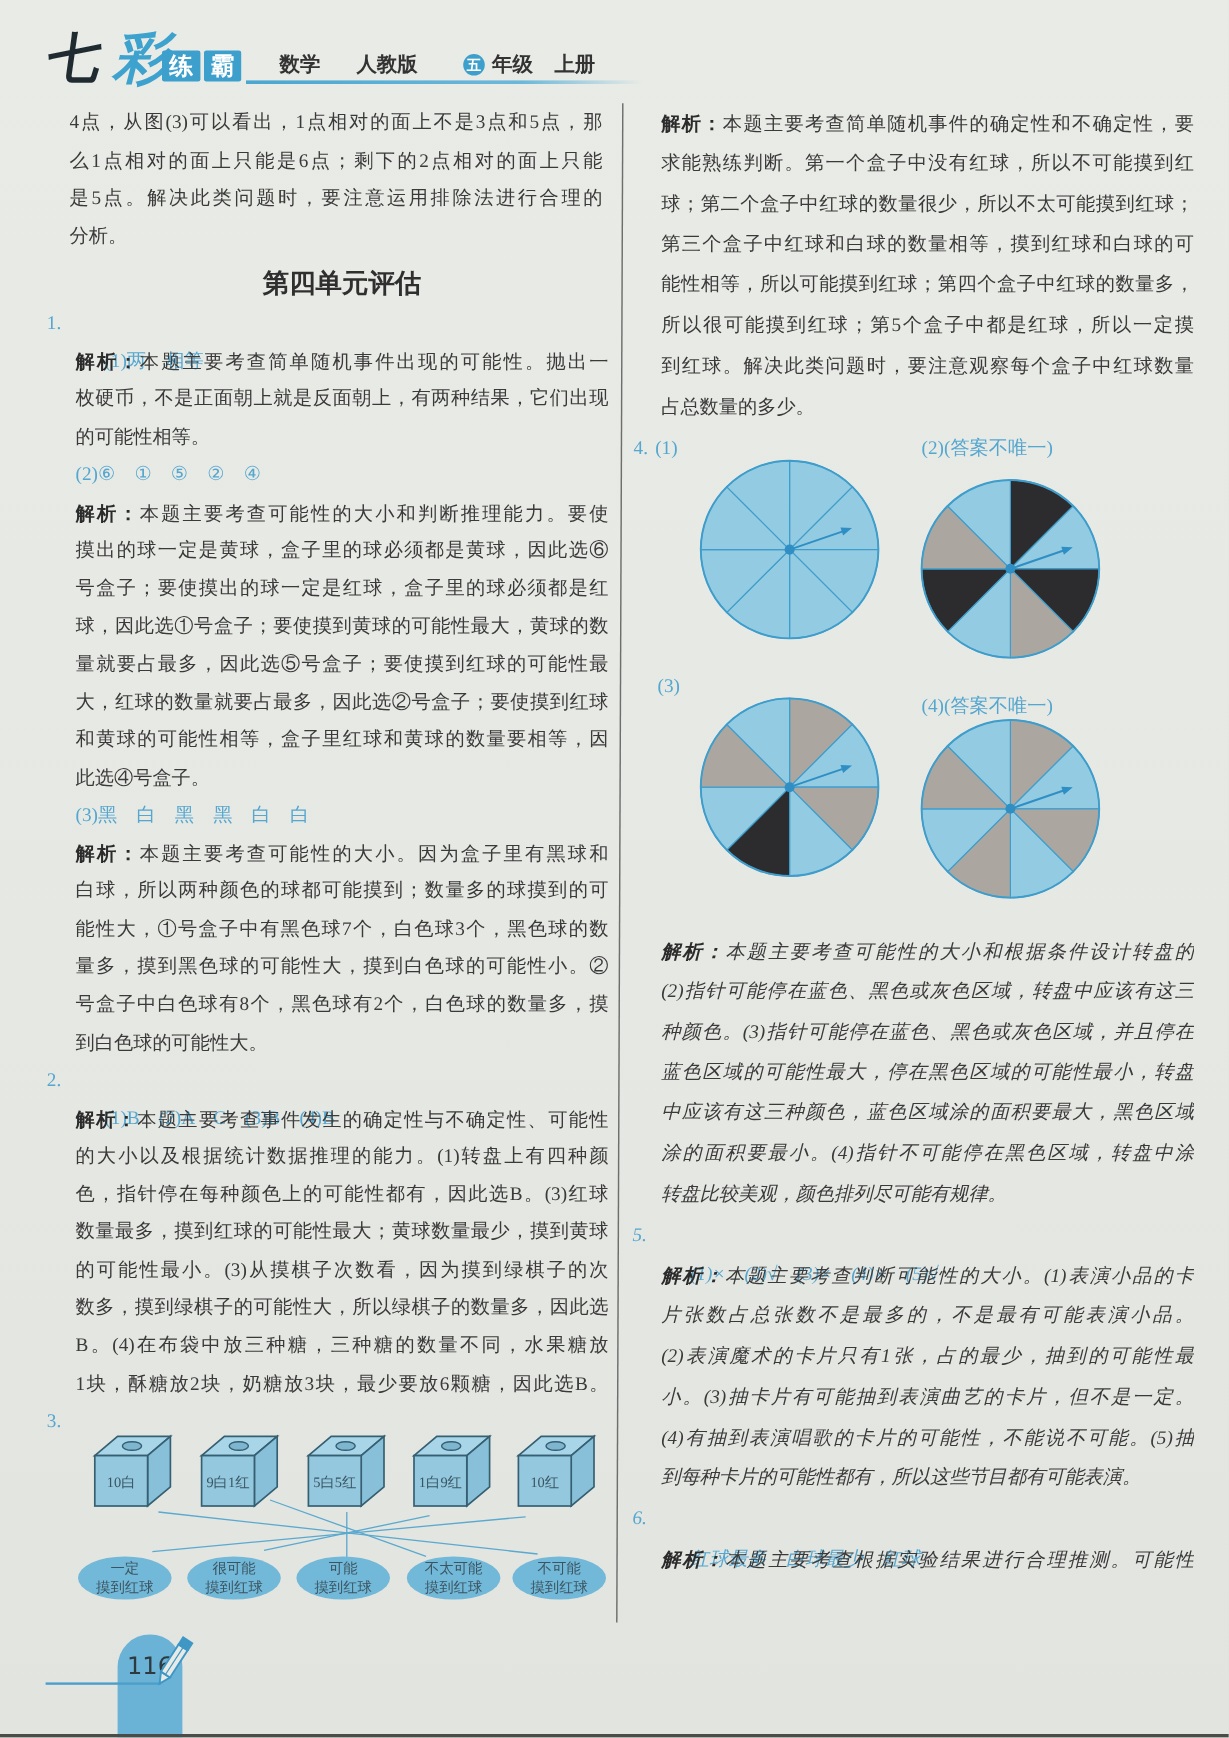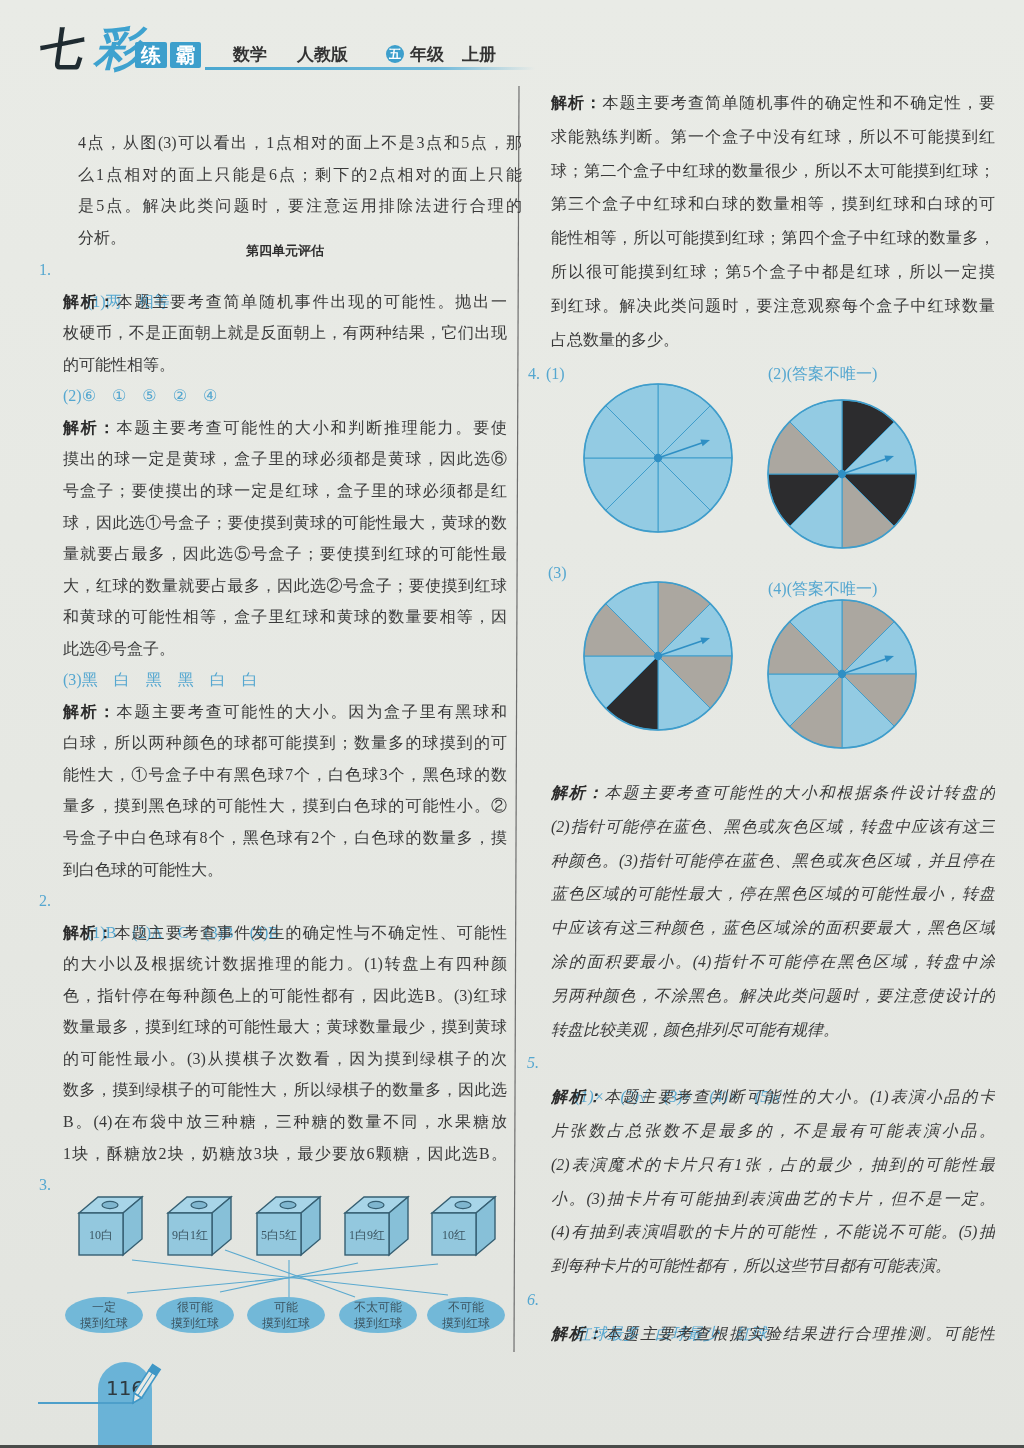--- a/index.html
+++ b/index.html
@@ -10,21 +10,21 @@
   .abs{position:absolute;}
   .block{position:absolute;}
   .line{position:relative;height:31.55px;line-height:31.55px;font-size:16px;overflow:hidden;word-break:break-all;}
   .rcol .line{height:33.8px;line-height:33.8px;}
   .j{text-align:justify;text-align-last:justify;}
   .lbl{font-family:"DejaVu Sans","Liberation Sans",sans-serif;font-weight:bold;color:#2b2b2b;}
   .ans{color:#55a7d0;overflow:visible;white-space:pre;}
   .qn{position:absolute;left:-24px;top:0;color:#55a7d0;}
   .hdr-txt{position:absolute;top:41px;height:26px;line-height:26px;font-family:"DejaVu Sans","Liberation Sans",sans-serif;font-weight:bold;font-size:17px;color:#333;}
   .logo-box{position:absolute;top:42px;height:26px;line-height:26px;background:#3d9fcc;color:#fff;text-align:center;font-family:"DejaVu Sans",sans-serif;font-weight:bold;font-size:20px;border-radius:2px;}
-  .title{position:absolute;left:63px;top:236px;width:444px;height:30px;line-height:30px;text-align:center;font-family:"DejaVu Sans","Liberation Sans",sans-serif;font-weight:bold;font-size:13px;color:#2f2f2f;}
+  .title{position:absolute;left:63px;top:222px;width:444px;height:30px;line-height:30px;text-align:center;font-family:"DejaVu Sans","Liberation Sans",sans-serif;font-weight:bold;font-size:22px;color:#2f2f2f;}
   .sublabel{position:absolute;height:34px;line-height:34px;font-size:16px;color:#55a7d0;white-space:pre;}
   svg text{font-family:"Liberation Serif","DejaVu Serif",serif;}
 </style>
 </head>
 <body>
 
 <div class="page">
 
   <div class="abs" style="left:38px;top:18px;width:170px;height:62px;">
     <span class="abs" style="left:2px;top:6px;font-family:'DejaVu Sans',sans-serif;font-weight:bold;font-size:44px;line-height:50px;color:#1f2b31;transform:skewX(-8deg);">七</span>
@@ -39,21 +39,21 @@
     <span>五</span>
   </div>
   <div class="hdr-txt" style="left:410px;">年级</div>
   <div class="hdr-txt" style="left:462px;">上册</div>
   <div class="abs" style="left:205px;top:67px;width:330px;height:3px;background:linear-gradient(90deg,#4aa7d0 0%,#6db8da 70%,rgba(110,185,218,0) 100%);"></div>
 
   <svg class="abs" style="left:0;top:0;" width="1024" height="1448">
     <line x1="519" y1="86" x2="514" y2="1352" stroke="#6e6e6e" stroke-width="1.2"></line>
   </svg>
 
-  <div class="block" style="left:78px;top:87px;width:444px;margin-top:40px;">
+  <div class="block" style="left:58px;top:87px;width:444px;">
     <div class="line j">4点，从图(3)可以看出，1点相对的面上不是3点和5点，那</div>
     <div class="line j">么1点相对的面上只能是6点；剩下的2点相对的面上只能</div>
     <div class="line j">是5点。解决此类问题时，要注意运用排除法进行合理的</div>
     <div class="line">分析。</div>
   </div>
 
   <div class="title">第四单元评估</div>
 
   <div class="block" style="left:63px;top:254.2px;width:444px;">
 
@@ -263,21 +263,20 @@
     </g>
   </svg>
 
   <div class="block rcol" style="left:551px;top:776px;width:444px;font-style:italic;">
     <div class="line j"><span class="lbl">解析：</span><span>本题主要考查可能性的大小和根据条件设计转盘的</span></div>
     <div class="line j">(2)指针可能停在蓝色、黑色或灰色区域，转盘中应该有这三</div>
     <div class="line j">种颜色。(3)指针可能停在蓝色、黑色或灰色区域，并且停在</div>
     <div class="line j">蓝色区域的可能性最大，停在黑色区域的可能性最小，转盘</div>
     <div class="line j">中应该有这三种颜色，蓝色区域涂的面积要最大，黑色区域</div>
     <div class="line j">涂的面积要最小。(4)指针不可能停在黑色区域，转盘中涂</div>
-    <div class="line j">另两种颜色，不涂黑色。解决此类问题时，要注意使设计的</div>
     <div class="line">转盘比较美观，颜色排列尽可能有规律。</div>
 
     <div class="line ans">
       <span class="qn">5.</span><span>(1)×　(2)√　(3)×　(4)×　(5)√</span>
     </div>
     <div class="line j"><span class="lbl">解析：</span><span>本题主要考查判断可能性的大小。(1)表演小品的卡</span></div>
     <div class="line j">片张数占总张数不是最多的，不是最有可能表演小品。</div>
     <div class="line j">(2)表演魔术的卡片只有1张，占的最少，抽到的可能性最</div>
     <div class="line j">小。(3)抽卡片有可能抽到表演曲艺的卡片，但不是一定。</div>
     <div class="line j">(4)有抽到表演唱歌的卡片的可能性，不能说不可能。(5)抽</div>

